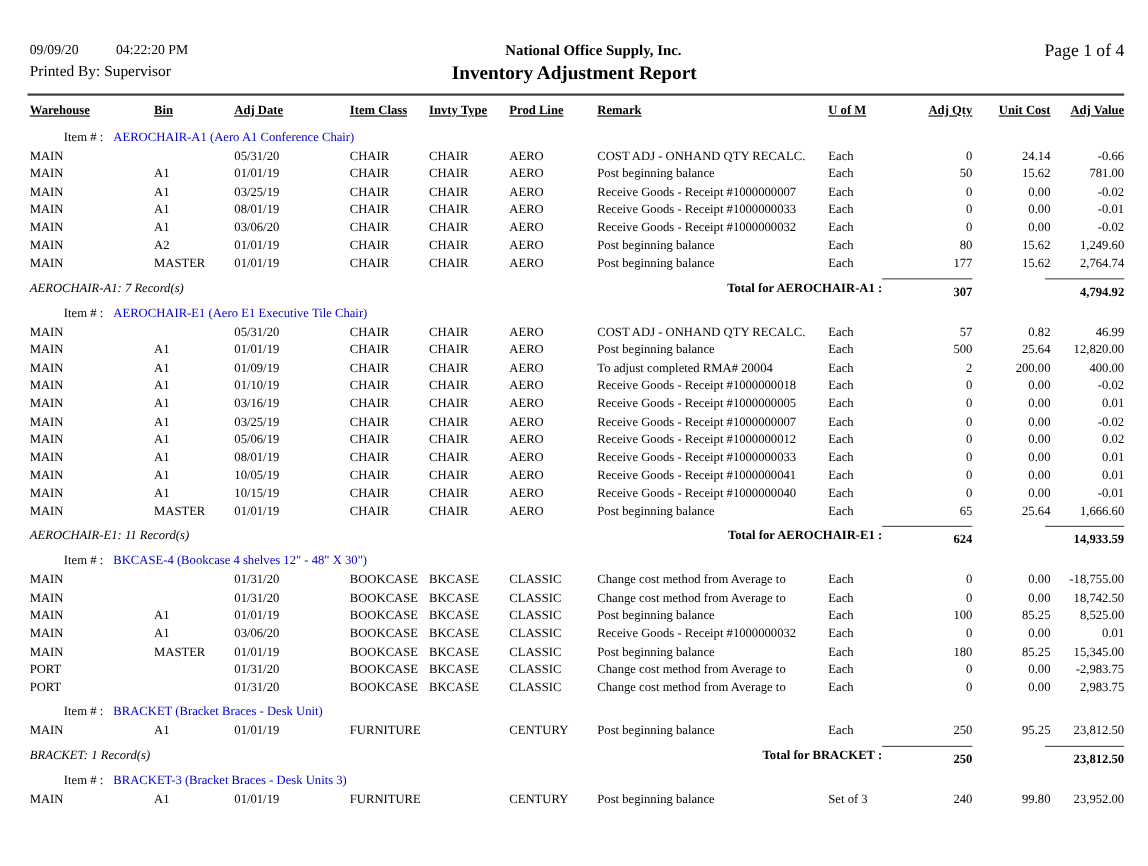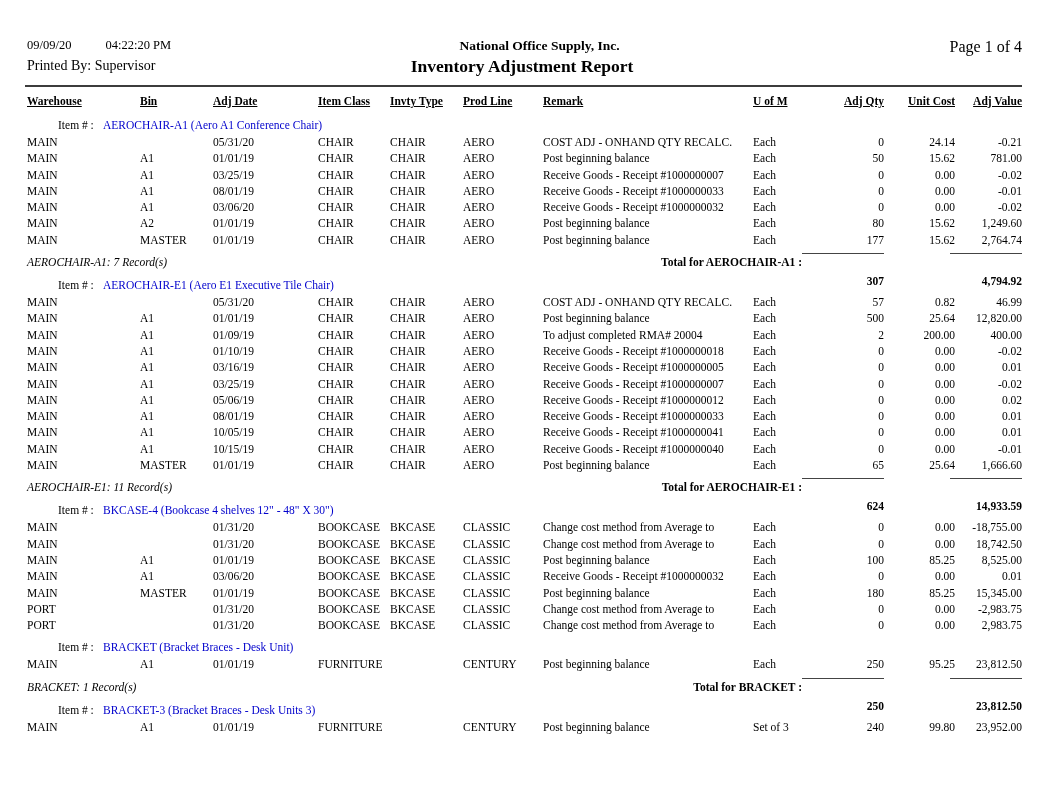--- a/index.html
+++ b/index.html
@@ -25,21 +25,21 @@
   .c8{right:160px}.c9{right:89px}.c10{right:22px}
   
   #report-body{position:absolute;left:0;right:0;top:113px;font-size:11.5px;}
   .row{position:relative;height:16.3px;}
   .item-line{position:relative;height:17px;margin-top:6px;}
   .item-label{position:absolute;left:27px;font-weight:normal;white-space:nowrap;margin-left:31px;}
   .item-link{position:absolute;left:103px;color:#0000cc;white-space:nowrap;}
   .total-line{position:relative;height:21px;margin-top:2px;margin-bottom:1px;}
   .rec-count{position:absolute;left:27px;top:4px;font-style:italic;white-space:nowrap;}
   .total-label{position:absolute;right:242px;top:4px;font-weight:bold;white-space:nowrap;}
-  .tnum{position:absolute;top:1px;border-top:1px solid #444;padding-top:21px;text-align:right;font-weight:bold;white-space:nowrap;}
+  .tnum{position:absolute;top:1px;border-top:1px solid #444;padding-top:6px;text-align:right;font-weight:bold;white-space:nowrap;}
   .tqty{right:160px;width:82px;}
   .tval{right:22px;width:72px;}
 </style>
 </head>
 <body>
 
 <div class="page">
 
   <div class="hdr-date">
     <span>09/09/20</span><span class="hdr-time">04:22:20 PM</span>
@@ -73,21 +73,21 @@
       <div class="row">
         <span class="c c0">MAIN</span>
         <span class="c c2">05/31/20</span>
         <span class="c c3">CHAIR</span>
         <span class="c c4">CHAIR</span>
         <span class="c c5">AERO</span>
         <span class="c c6">COST ADJ - ONHAND QTY RECALC.</span>
         <span class="c c7">Each</span>
         <span class="c c8">0</span>
         <span class="c c9">24.14</span>
-        <span class="c c10">-0.21</span>
+        <span class="c c10">-0.66</span>
       </div>
       <div class="row">
         <span class="c c0">MAIN</span>
         <span class="c c1">A1</span>
         <span class="c c2">01/01/19</span>
         <span class="c c3">CHAIR</span>
         <span class="c c4">CHAIR</span>
         <span class="c c5">AERO</span>
         <span class="c c6">Post beginning balance</span>
         <span class="c c7">Each</span>

